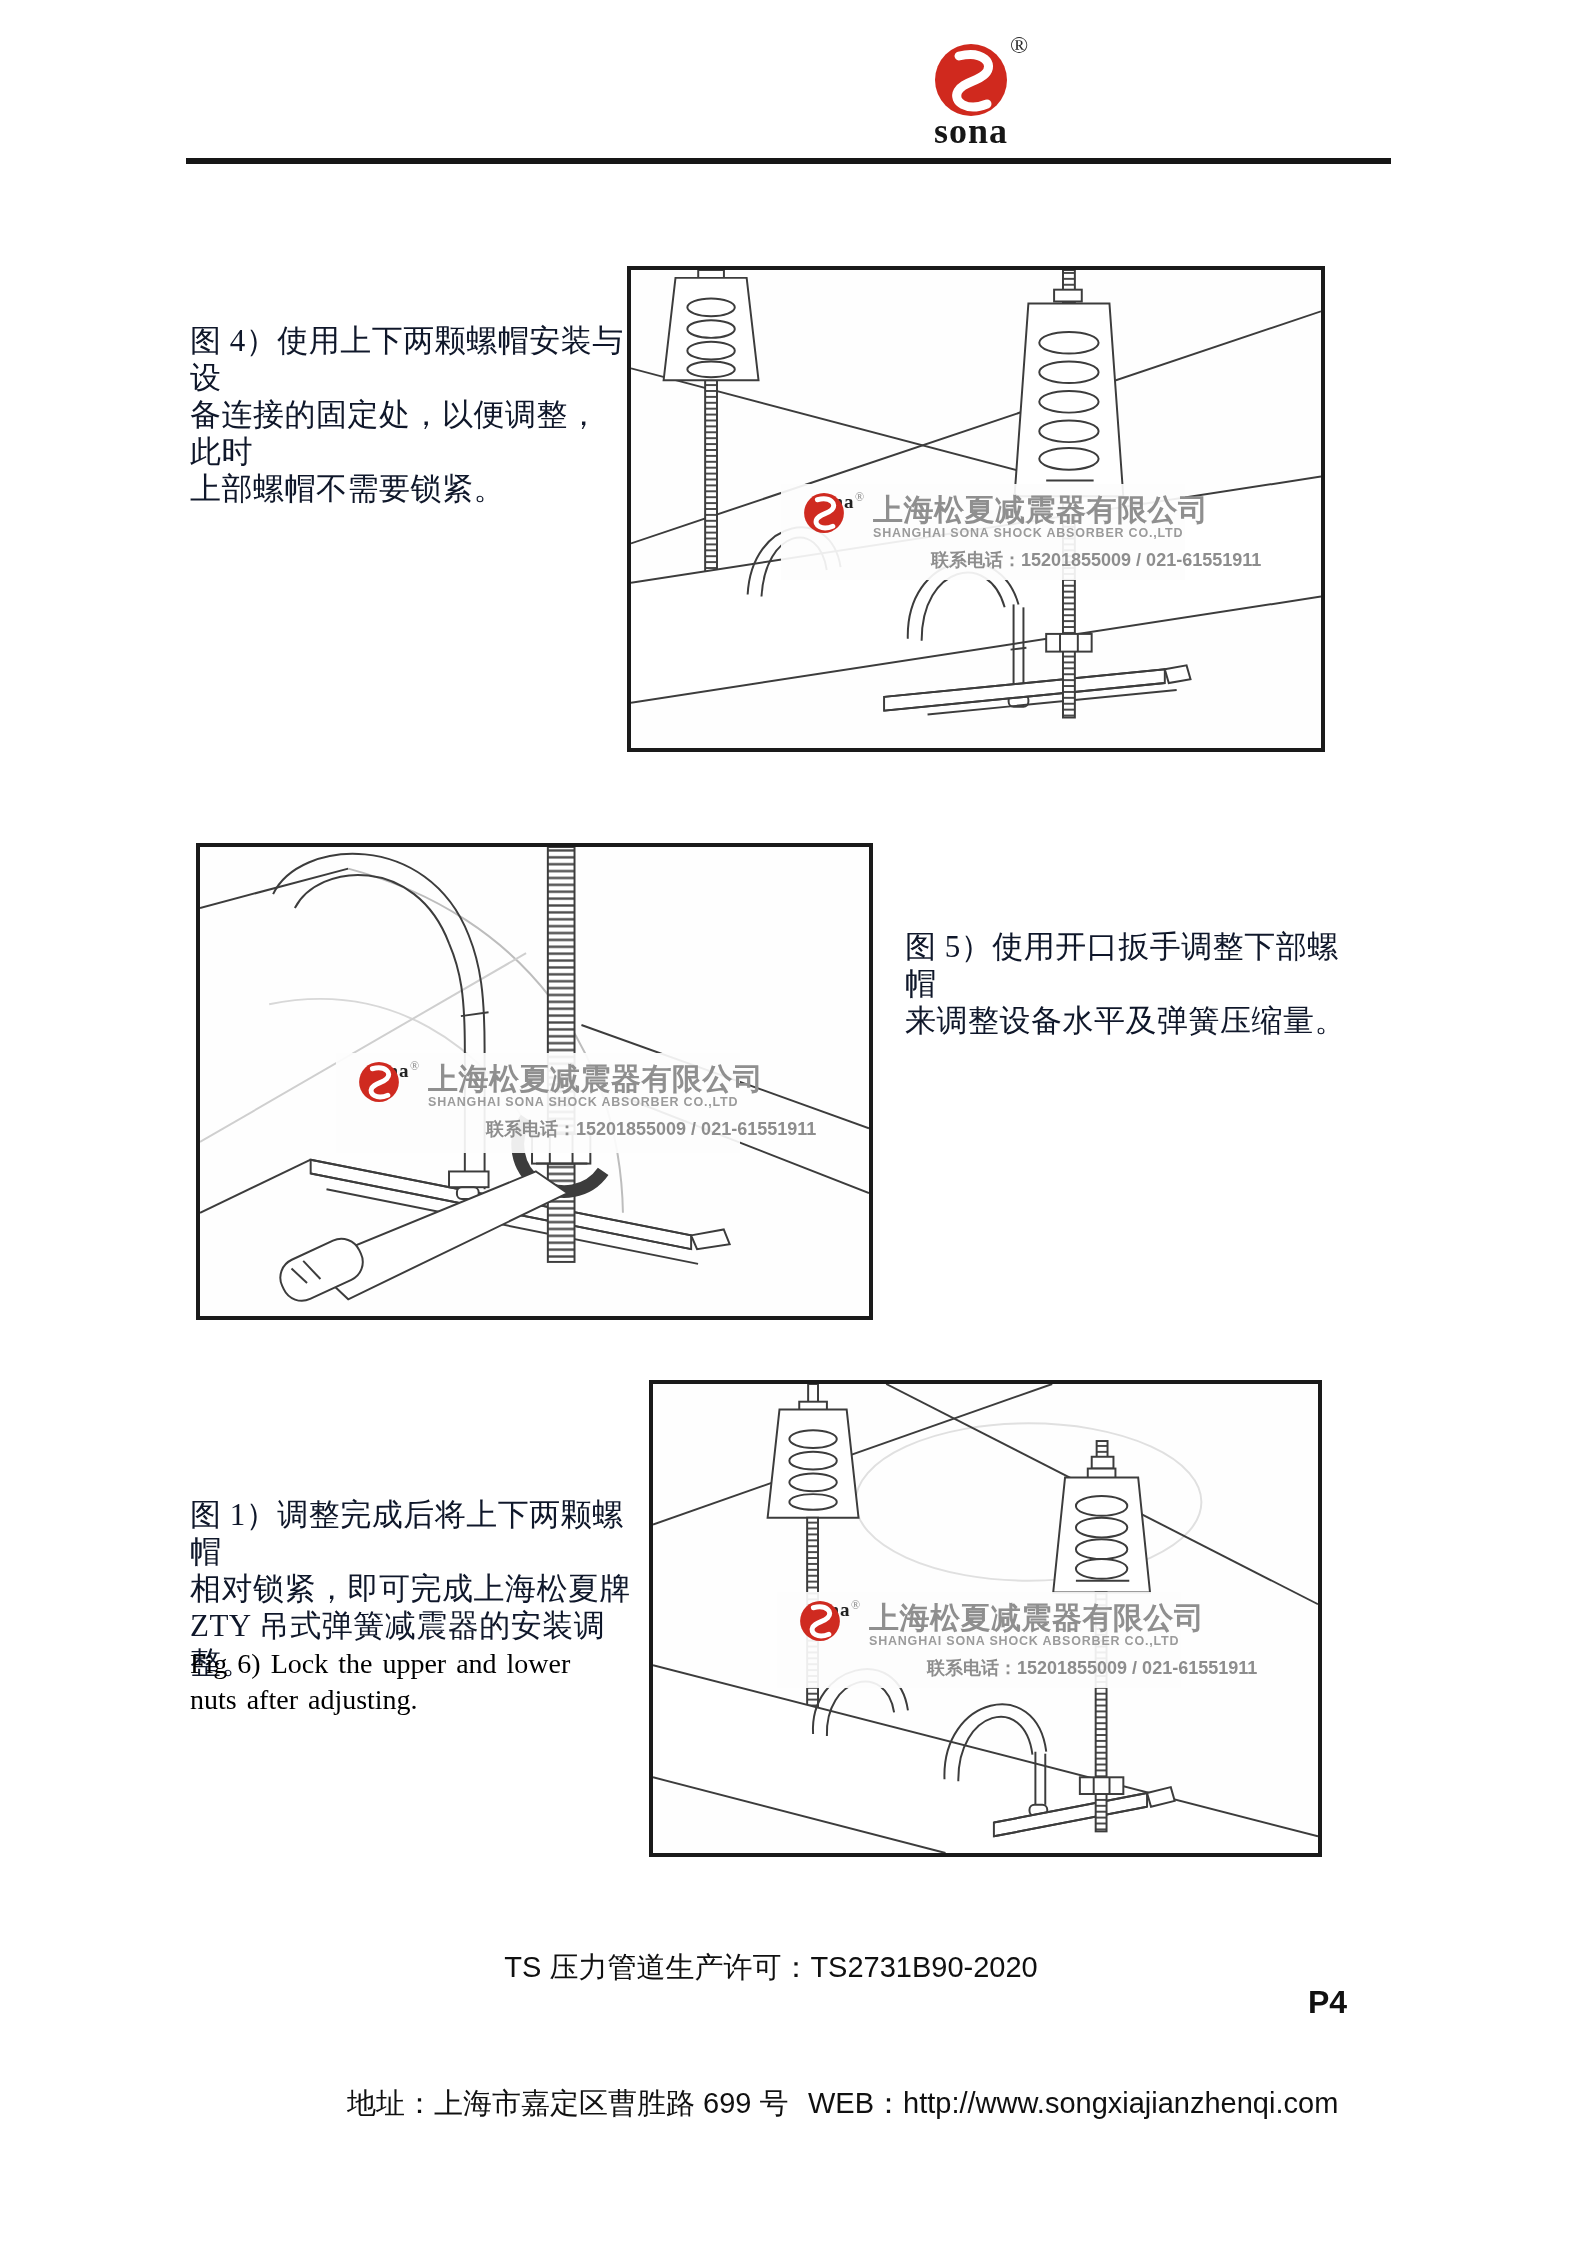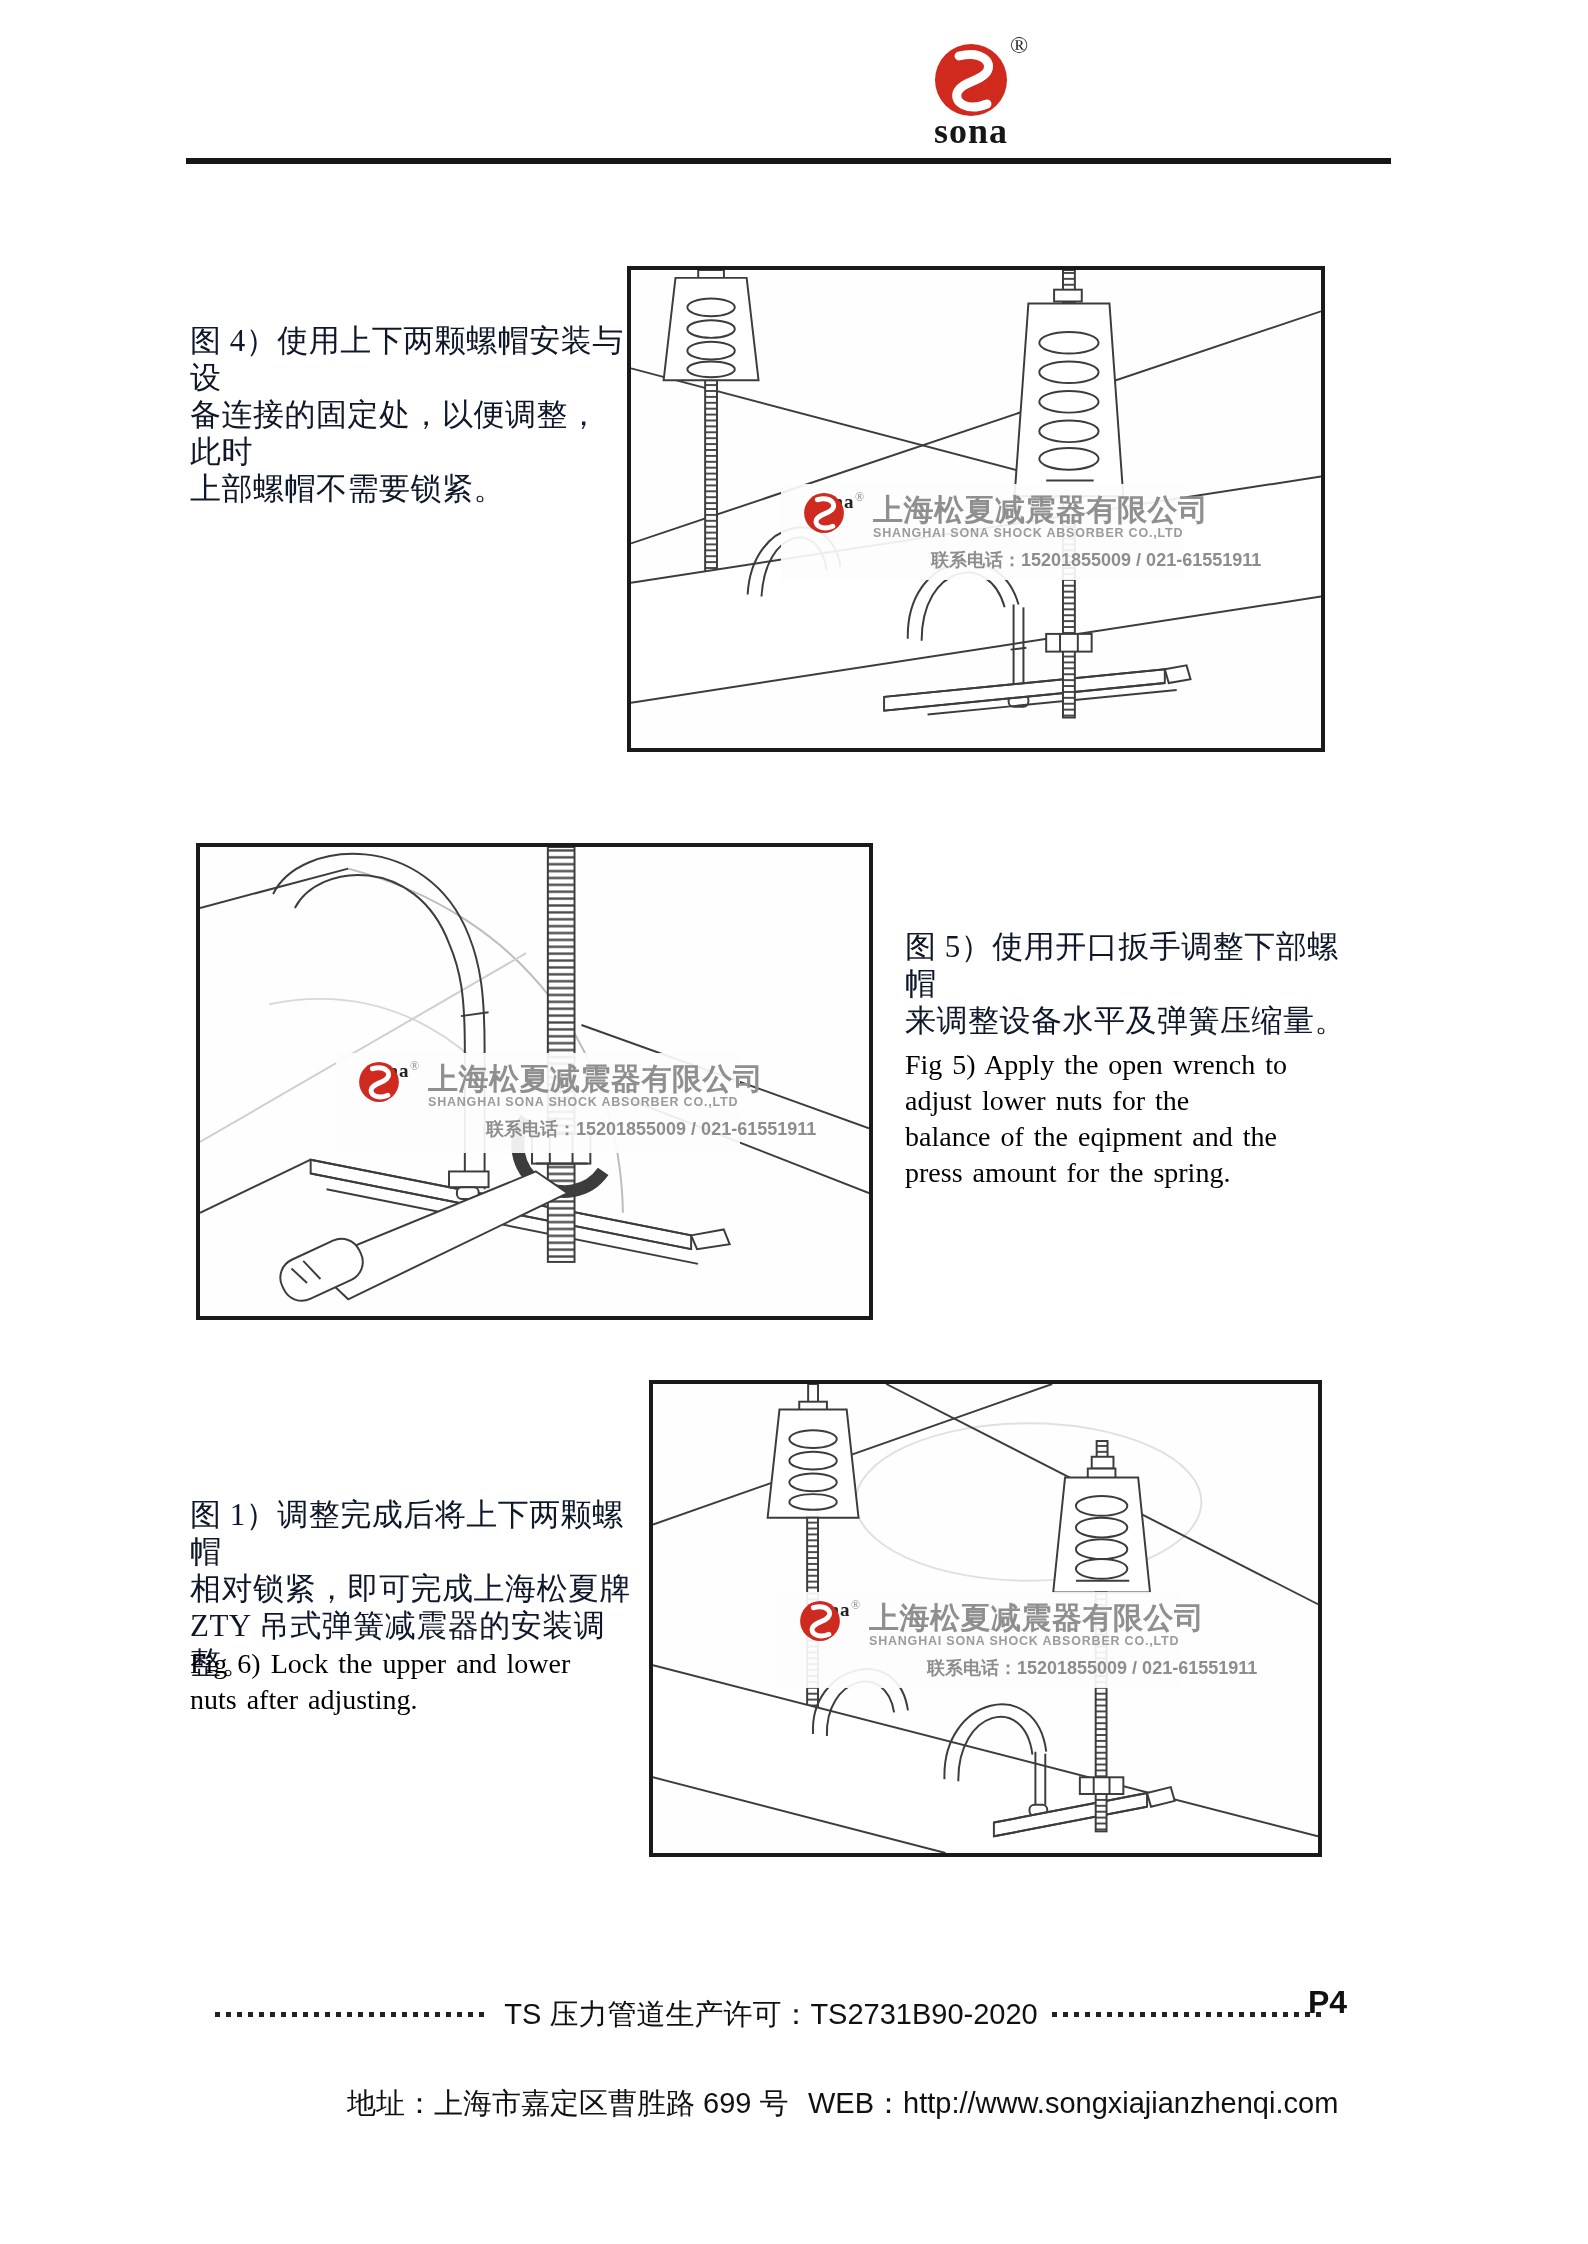--- a/index.html
+++ b/index.html
@@ -46,22 +46,22 @@
   .wm-text { position:absolute; left:92px; top:10px; width:310px; }
   .wm-cn { font:bold 30px/32px "Liberation Sans", sans-serif; color:#8f8f8f; letter-spacing:0.5px; white-space:nowrap;text-align:center; }
   .wm-en { font:bold 12.5px/15px "Liberation Sans", sans-serif; color:#9b9b9b; letter-spacing:0.8px; white-space:nowrap; }
   .wm-phone { font:bold 18px/20px "Liberation Sans", sans-serif; color:#8d8d8d; margin-top:9px; padding-left:58px; white-space:nowrap; }
   #wm-fig4 { left:150px; top:214px; height:96px; }
   #wm-fig5 { left:136px; top:206px; height:100px; }
   #wm-fig6 { left:124px; top:208px; height:96px; }
 
   
   #page-num { position:absolute; left:1308px; top:1984px; font:600 32px "Liberation Sans", sans-serif; color:#111; }
-  #footer-line1 { position:absolute; left:215px; top:1996px; width:1112px; height:36px;
-    display:flex; align-items:center; gap:14px; }
+  #footer-line1 { position:absolute; left:215px; top:1936px; width:1112px; height:36px;
+    display:flex; align-items:center; gap:14px;flex-direction:column; }
   .dots { flex:1; height:5px;
     background-image:repeating-linear-gradient(90deg,#222 0 5px,transparent 5px 11px); }
   #license-text { font:29px/34px "Liberation Sans", sans-serif; color:#101010; white-space:nowrap; }
   .footer-item { position:absolute; font:29px/34px "Liberation Sans", sans-serif; color:#101010; white-space:nowrap; }
   #footer-addr { left:347px; top:2086px; }
   #footer-web { left:808px; top:2086px; }
 
   .sona-s { stroke:#fff; stroke-width:9; fill:none; stroke-linecap:round; }
 </style>
 </head>
@@ -77,24 +77,20 @@
   </div>
   <span id="logo-reg">®</span>
   <div id="logo-sona">sona</div>
   <div id="header-rule"></div>
 
   <div id="cap4-cn" class="cap-cn">图 4）使用上下两颗螺帽安装与设
 备连接的固定处，以便调整，此时
 上部螺帽不需要锁紧。</div>
   <div id="cap5-cn" class="cap-cn">图 5）使用开口扳手调整下部螺帽
 来调整设备水平及弹簧压缩量。</div>
-  <div id="cap5-en" class="cap-en">Fig 5) Apply the open wrench to
-adjust lower nuts for the
-balance of the eqipment and the
-press amount for the spring.</div>
   <div id="cap6-cn" class="cap-cn">图 1）调整完成后将上下两颗螺帽
 相对锁紧，即可完成上海松夏牌
 ZTY 吊式弹簧减震器的安装调整。</div>
   <div id="cap6-en" class="cap-en">Fig 6) Lock the upper and lower
 nuts after adjusting.</div>
 
   <div id="fig4-img" class="figure">
     <svg viewBox="0 0 698 486" preserveAspectRatio="none">
       <defs>
         <pattern id="th-a" width="10" height="6" patternUnits="userSpaceOnUse">

